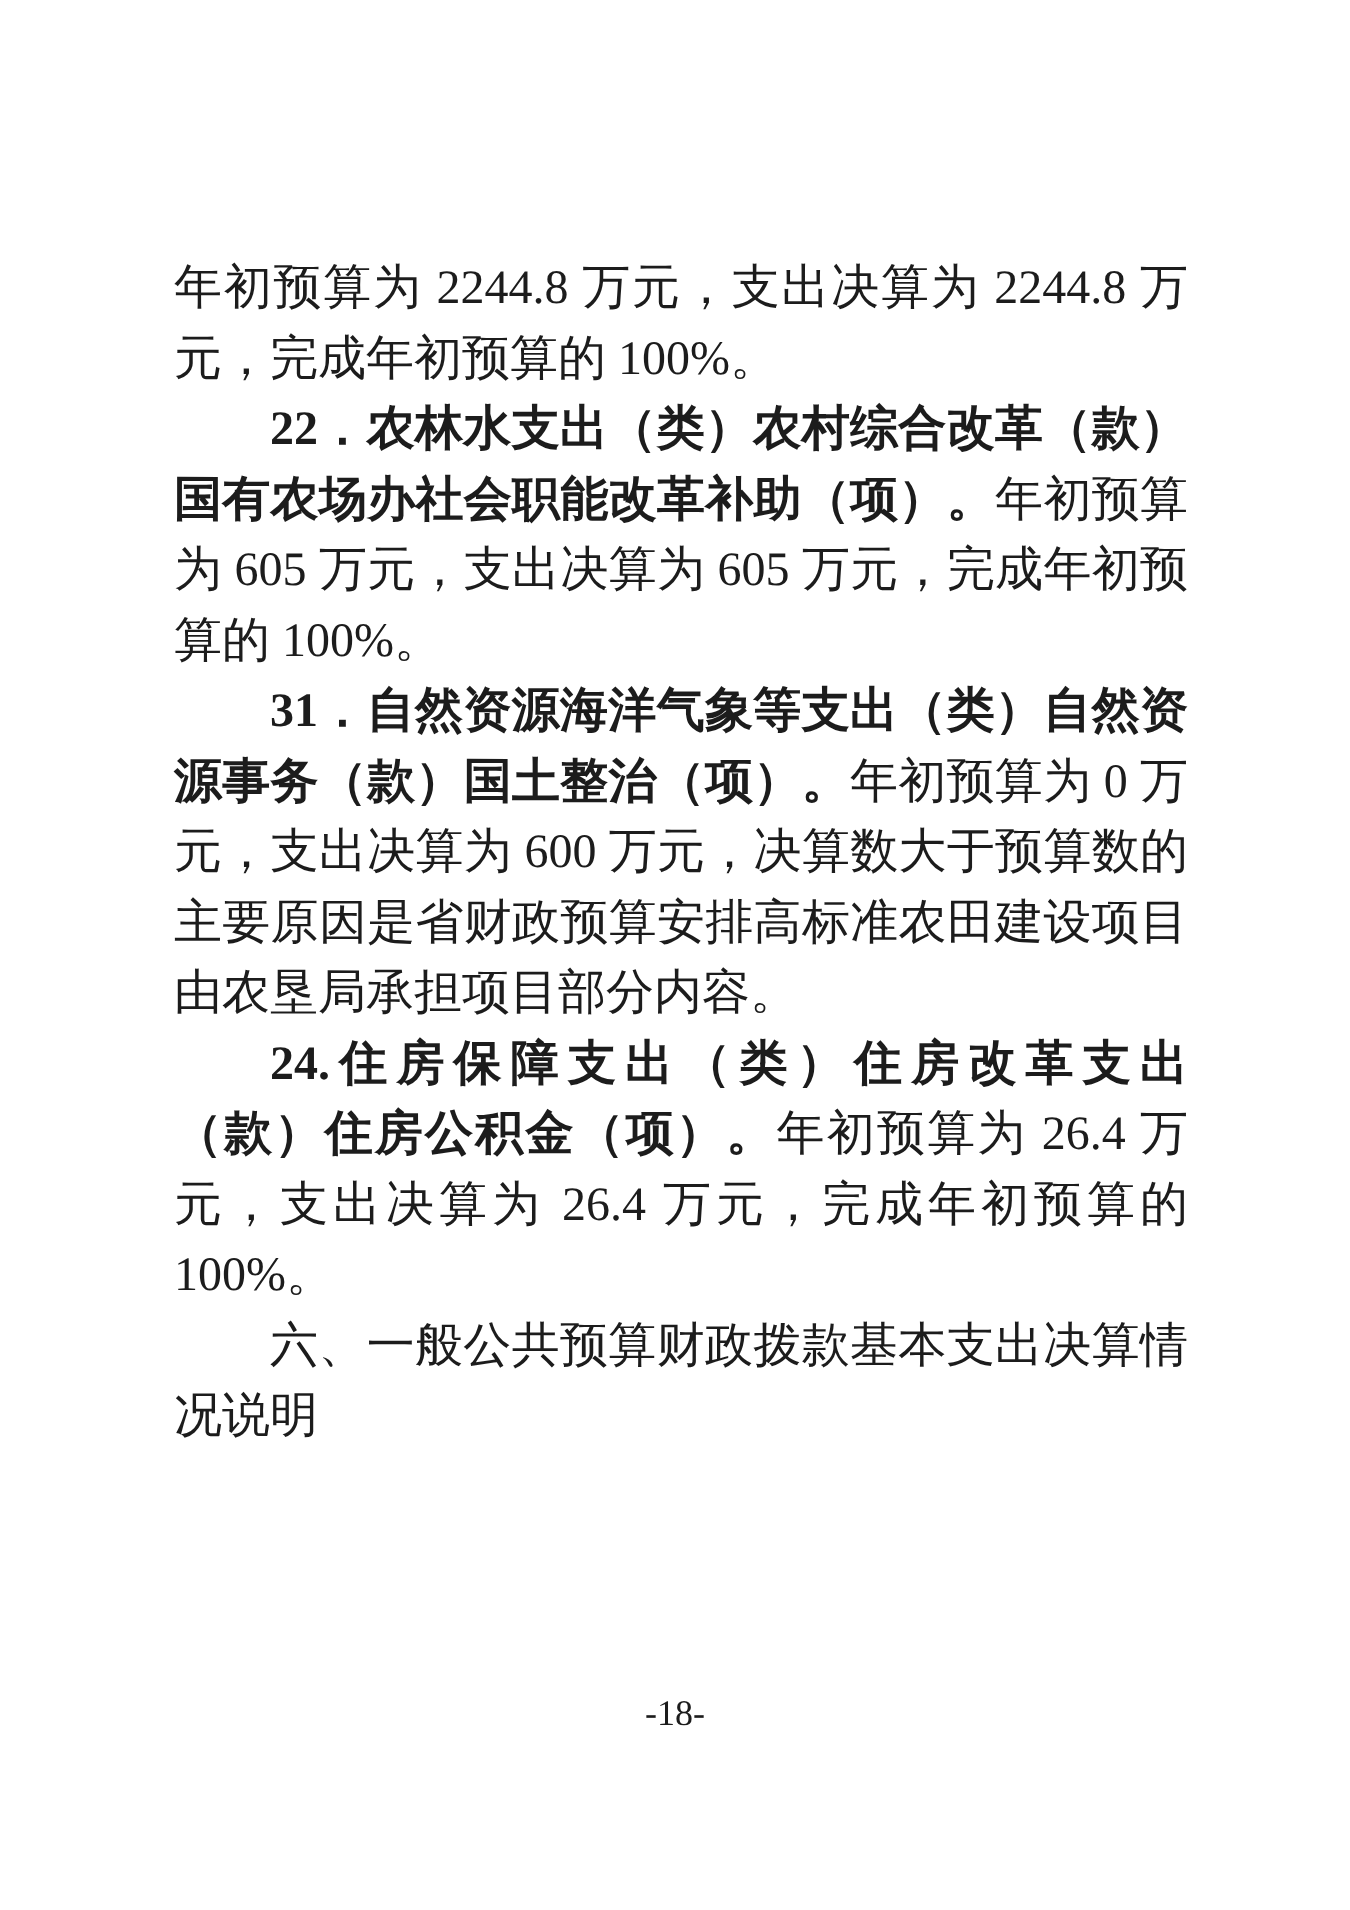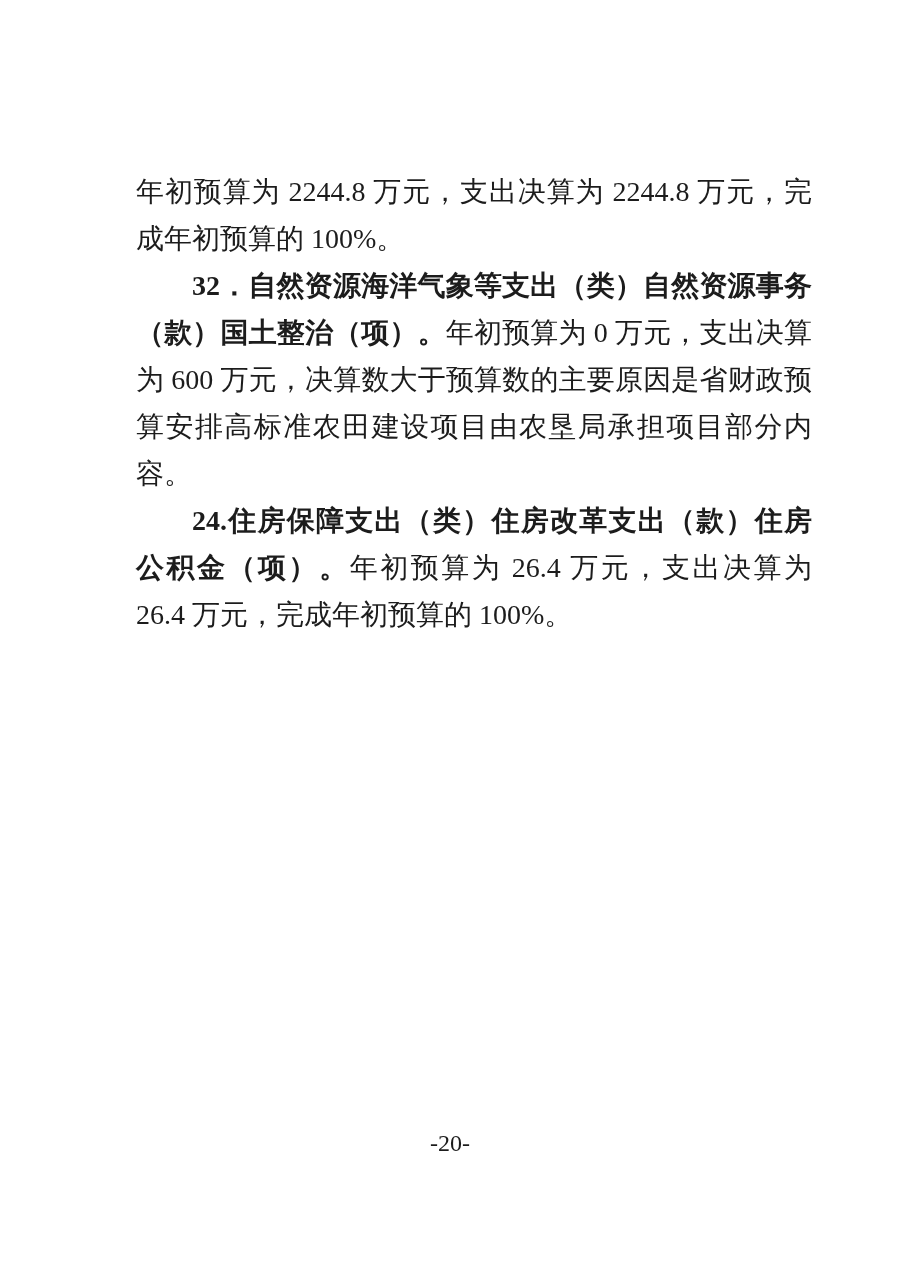--- a/index.html
+++ b/index.html
@@ -11,24 +11,24 @@
     position: relative;
     width: 900px;
     height: 1273px;
     background: #ffffff;
     overflow: hidden;
     font-family: "Liberation Serif", serif;
     color: #1c1c1c;
   }
   .content {
     position: absolute;
-    left: 136px;
+    left: 116px;
     top: 168px;
     width: 676px;
-    font-size: 28px;
+    font-size: 32px;
     line-height: 47px;
     text-align: justify;
   }
   .content p {
     margin: 0;
     padding: 0;
   }
   .content p.indent {
     text-indent: 2em;
   }
@@ -49,28 +49,34 @@
 </head>
 <body>
 
 <div class="page">
   <div class="content">
 
     <p>
       <span class="b"></span><span>年初预算为 2244.8 万元，支出决算为 2244.8 万元，完成年初预算的 100%。</span>
     </p>
 
+    <p class="indent">
+      <span class="b">22．农林水支出（类）农村综合改革（款）国有农场办社会职能改革补助（项）。</span><span>年初预算为 605 万元，支出决算为 605 万元，完成年初预算的 100%。</span>
+    </p>
 
     <p class="indent">
-      <span class="b">32．自然资源海洋气象等支出（类）自然资源事务（款）国土整治（项）。</span><span>年初预算为 0 万元，支出决算为 600 万元，决算数大于预算数的主要原因是省财政预算安排高标准农田建设项目由农垦局承担项目部分内容。</span>
+      <span class="b">31．自然资源海洋气象等支出（类）自然资源事务（款）国土整治（项）。</span><span>年初预算为 0 万元，支出决算为 600 万元，决算数大于预算数的主要原因是省财政预算安排高标准农田建设项目由农垦局承担项目部分内容。</span>
     </p>
 
     <p class="indent">
       <span class="b">24.住房保障支出（类）住房改革支出（款）住房公积金（项）。</span><span>年初预算为 26.4 万元，支出决算为 26.4 万元，完成年初预算的 100%。</span>
     </p>
 
 
+    <p class="indent">
+      <span class="b"></span><span>六、一般公共预算财政拨款基本支出决算情况说明</span>
+    </p>
 
 
   </div>
 
-  <div class="page-number">-20-</div>
+  <div class="page-number">-18-</div>
 </div>
 
 </body></html>

